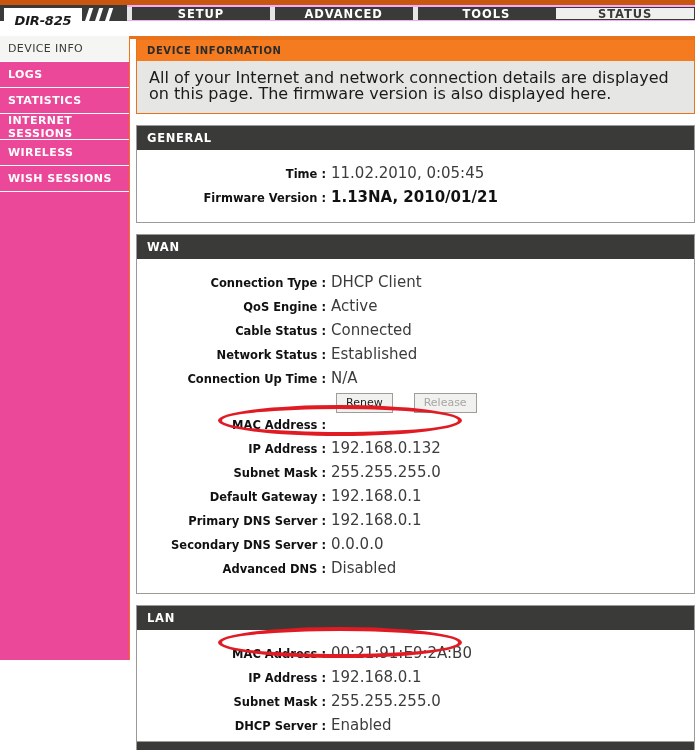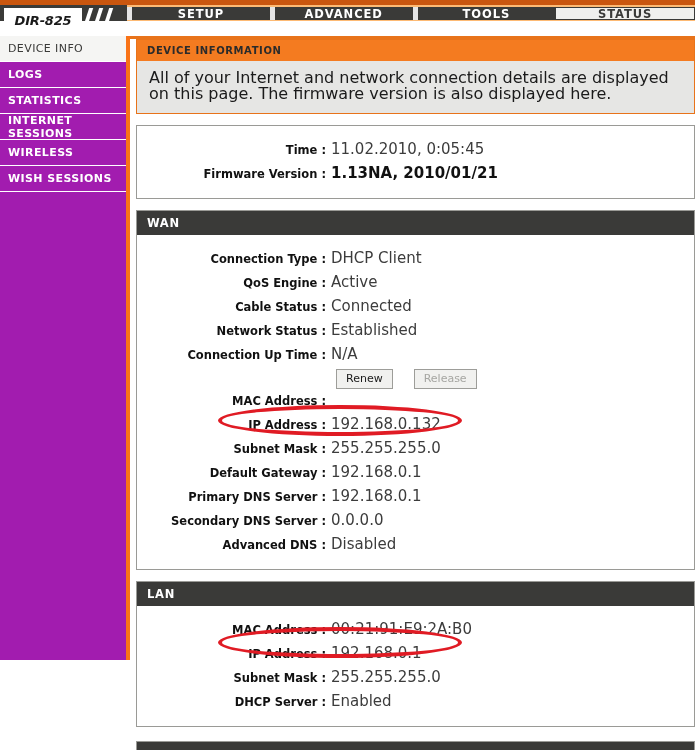--- a/index.html
+++ b/index.html
@@ -18,21 +18,21 @@
   .top-stripe {
     position: absolute; left: 0; top: 0;
     width: 695px; height: 5px;
     background: #c9560f;
   }
 
   
   .navbar {
     position: absolute; left: 0; top: 5px;
     width: 695px; height: 16px;
-    background: #fdba74;
+    background: #f0abfc;
     display: flex;
     align-items: stretch;
   }
   .brand {
     width: 127px;
     position: relative;
     display: flex;
     align-items: center;
     background: #3a3a38;
   }
@@ -102,22 +102,22 @@
     position: absolute; left: 0; top: 36px;
     width: 695px; height: 3px;
     background: #e8731a;
   }
 
   
   .sidebar {
     position: absolute;
     left: 0; top: 36px;
     width: 130px; height: 624px;
-    background: #a21caf;
-    border-right: 4px solid #f97316;
+    background: #ec4899;
+    border-right: 1px solid #f97316;
   }
   .side-item {
     height: 26px;
     display: flex;
     align-items: center;
     padding-left: 8px;
     font-size: 11px;
     font-weight: bold;
     letter-spacing: 0.4px;
     color: #ffffff;
@@ -280,20 +280,21 @@
 
 <div class="content">
 
   <div class="desc-panel">
     <div class="desc-title">DEVICE INFORMATION</div>
     <div class="desc-body">All of your Internet and network connection details are displayed on this page. The firmware version is also displayed here.</div>
   </div>
 
   <div id="sections">
       <div class="section">
+        <div class="section-head">GENERAL</div>
         <div class="section-body">
           <div class="row">
             <div class="lbl">Time :</div>
             <div class="val">11.02.2010, 0:05:45</div>
           </div>
           <div class="row">
             <div class="lbl">Firmware Version :</div>
             <div class="val strong">1.13NA,  2010/01/21</div>
           </div>
         </div>

